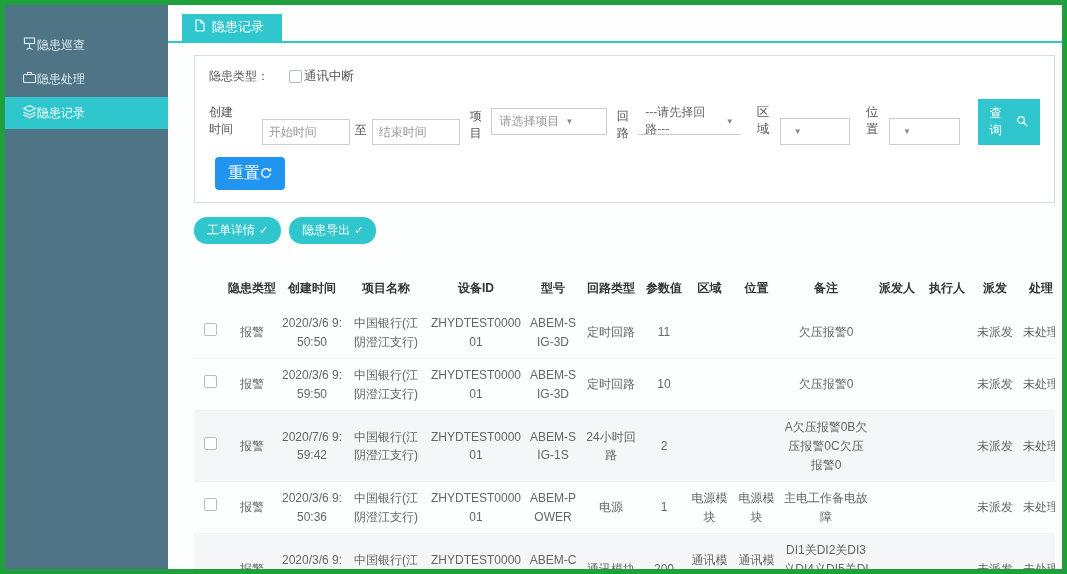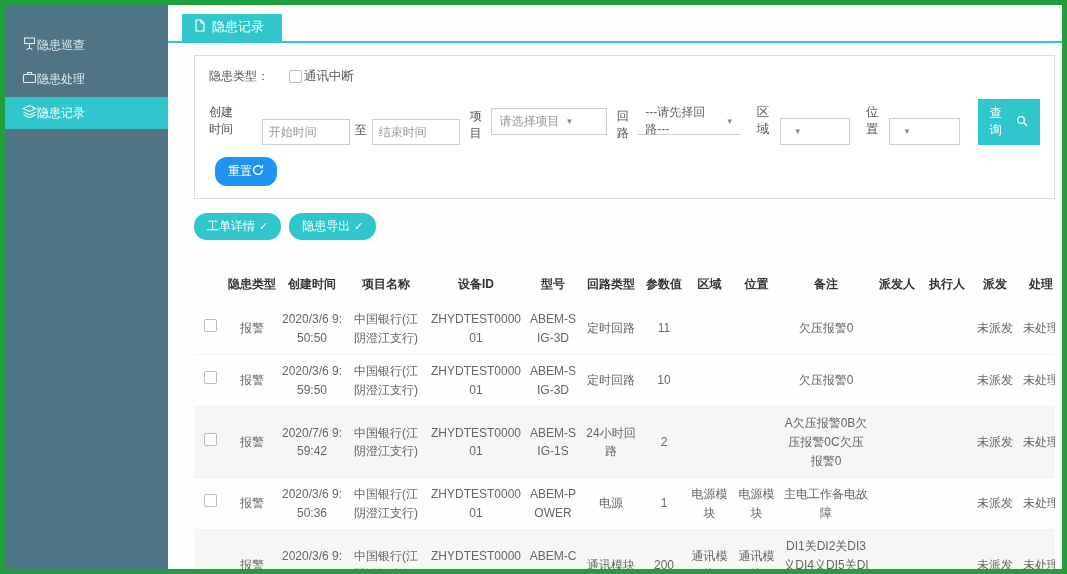--- a/index.html
+++ b/index.html
@@ -67,23 +67,23 @@
   }
   .select-box.underline { border:none; border-bottom:1px solid #c9ced4; color:#666; }
   .caret { color:#888; font-size:8px; margin-left:6px; }
   .inline-label { font-size:12.5px; color:#555; margin:0 6px 7px 16px; align-self:flex-end; }
   .query-btn {
     margin-left:18px; background:#2fc7cd; color:#fff; border:none;
     font-size:12.5px; padding:6px 12px; display:flex; align-items:center; gap:14px;
     cursor:pointer; align-self:flex-end;
   }
   .reset-btn {
-    background:#2094ef; color:#fff; border:none; font-size:12px;
+    background:#2094ef; color:#fff; border:none; font-size:16px;
     padding:6px 13px; display:flex; align-items:center; gap:0;
-    margin:4px 0 2px 6px; cursor:pointer; border-radius:12px;
+    margin:4px 0 2px 6px; cursor:pointer; border-radius:4px;
   }
   .query-btn svg, .reset-btn svg { width:12px; height:12px; }
 
   
   .pill-row { display:flex; gap:8px; margin:14px 0 28px 26px; }
   .pill {
     background:#2fc7cd; color:#fff; border:none; border-radius:13px;
     font-size:12px; padding:5px 13px; display:flex; align-items:center; gap:4px;
     cursor:pointer;
   }

